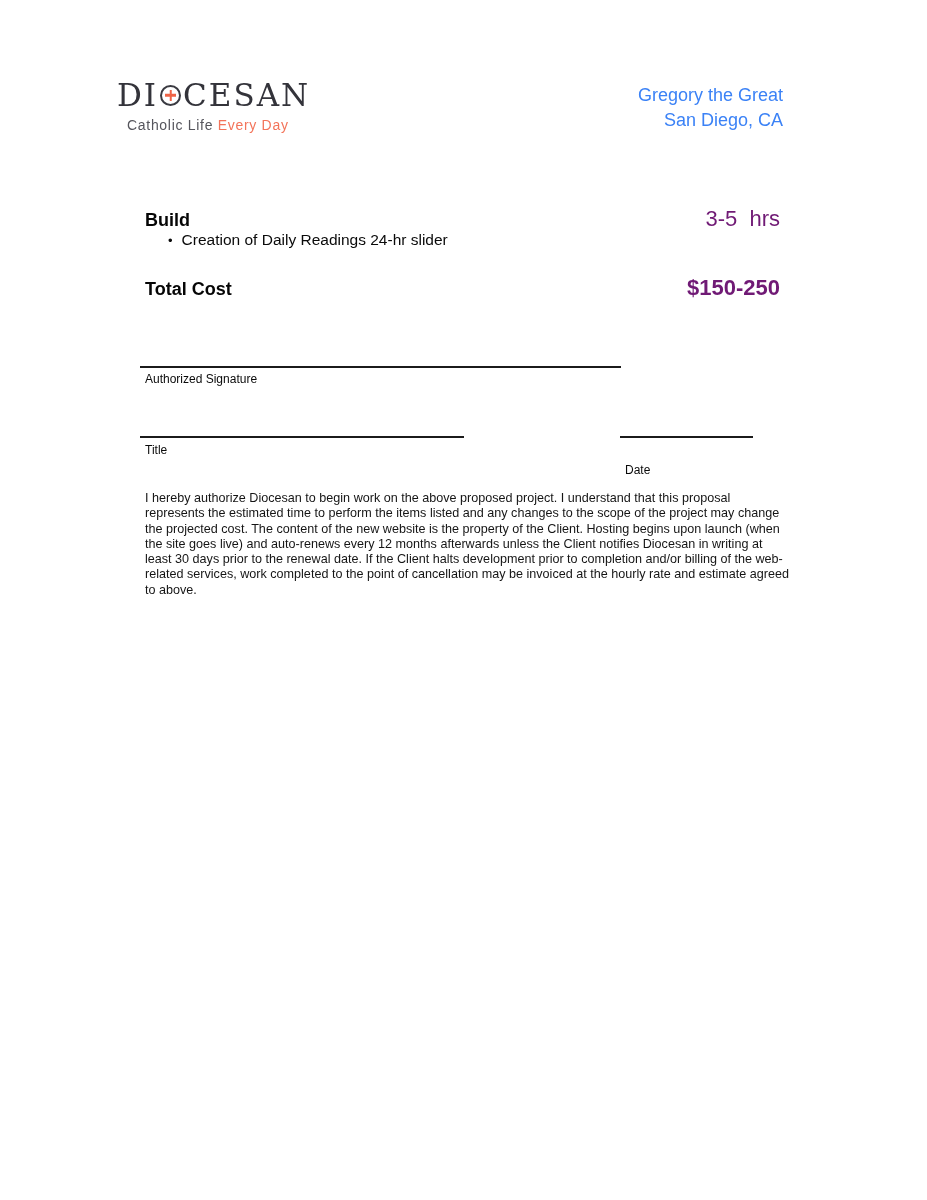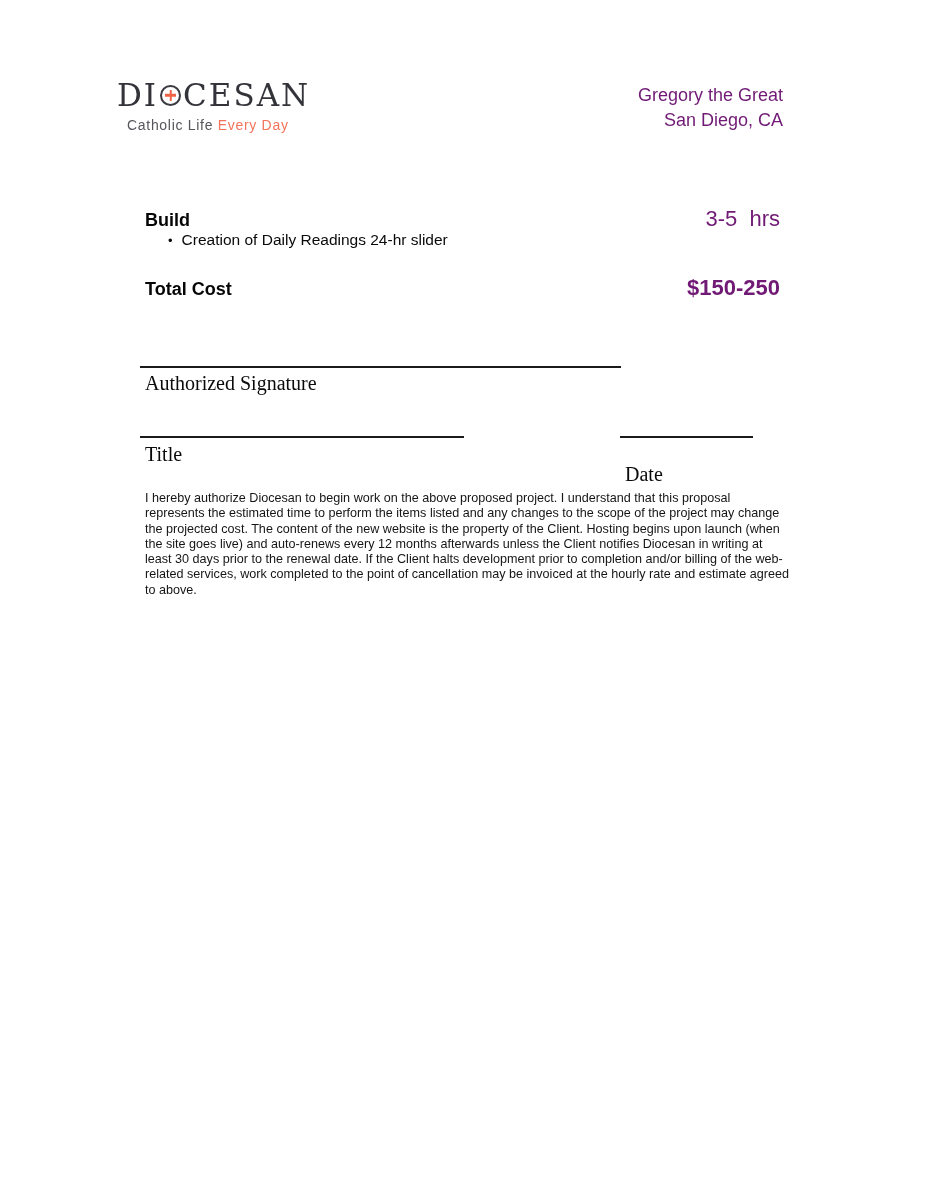--- a/index.html
+++ b/index.html
@@ -71,21 +71,21 @@
   .tagline .accent { color: #f3745a; }
 
   
   .client-block {
     position: absolute;
     top: 83px;
     right: 144px;
     text-align: right;
     font-size: 18px;
     line-height: 25px;
-    color: #701a75;
+    color: #3b82f6;
   }
 
   
   .banner {
     position: absolute;
     left: 101px;
     top: 146px;
     width: 725px;
     height: 24px;
     background: #fb6a10;
@@ -151,23 +151,22 @@
     position: absolute;
     border-top: 2px solid #1b1b1b;
     height: 0;
   }
   .line-authorized { left: 140px; top: 366px; width: 481px; }
   .line-title      { left: 140px; top: 436px; width: 324px; }
   .line-date       { left: 620px; top: 436px; width: 133px; }
 
   .sig-label {
     position: absolute;
-    font-size: 20px;
+    font-size: 12px;
     color: #0a0a0a;
-    font-family: Liberation Serif, serif;
   }
   .label-authorized { left: 145px; top: 372px; }
   .label-title      { left: 145px; top: 443px; }
   .label-date       { left: 625px; top: 443px; margin-top: 20px; }
 
   
   .legal {
     position: absolute;
     left: 145px;
     top: 491px;

